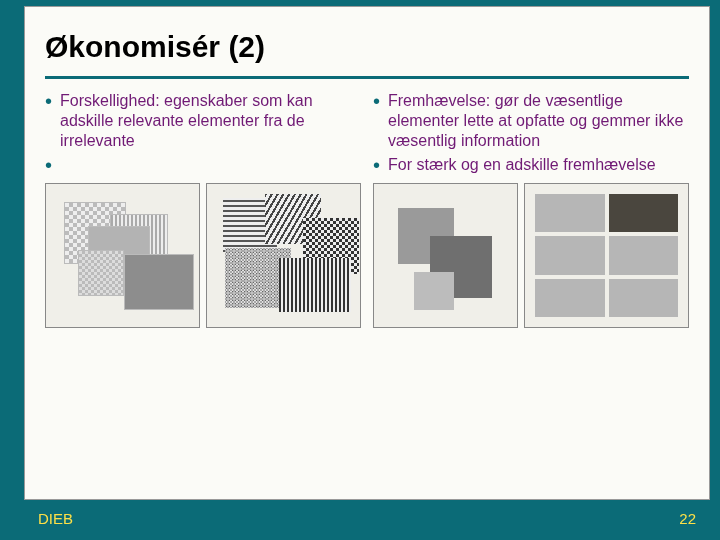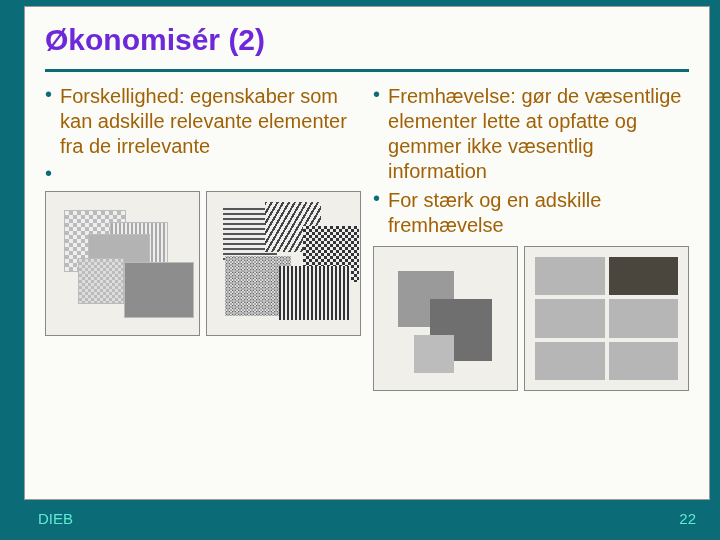--- a/index.html
+++ b/index.html
@@ -16,21 +16,22 @@
     left: 24px;
     right: 10px;
     bottom: 40px;
     background: #fbfbf7;
     border: 1px solid #999;
   }
   .title {
     padding: 16px 36px 12px 20px;
     font-size: 30px;
     font-weight: bold;
-    color: #6d28d9;
+    color: #000000;
+    margin-top: 7px;
   }
   .underline {
     margin: 0 20px 6px 20px;
     border-bottom: 3px solid #0b6b77;
   }
   .columns {
     display: flex;
     padding: 6px 14px 0 14px;
   }
   .col {
@@ -43,23 +44,23 @@
     margin-bottom: 4px;
   }
   .bullet-dot {
     color: #0b6b77;
     font-size: 20px;
     line-height: 20px;
     margin-right: 8px;
     margin-top: 0;
   }
   .bullet-text {
-    font-size: 20px;
+    font-size: 16px;
     line-height: 1.25;
-    color: #a16207;
+    color: #701a75;
   }
   .figures {
     display: flex;
     gap: 6px;
     margin-top: 8px;
   }
   .figure {
     flex: 1;
     height: 145px;
     background: #f0efe9;
@@ -94,21 +95,21 @@
     position: absolute;
     left: 24px;
     right: 10px;
     bottom: 6px;
     height: 32px;
     background: #0b6b77;
     display: flex;
     justify-content: space-between;
     align-items: center;
     padding: 0 14px;
-    color: #5eead4;
+    color: #fde047;
     font-size: 15px;
   }
   .vbar {
     position: absolute;
     left: 0; top: 0; bottom: 0;
     width: 24px;
     background: linear-gradient(#0b6b77,#0b6b77);
   }
 </style>
 </head>

